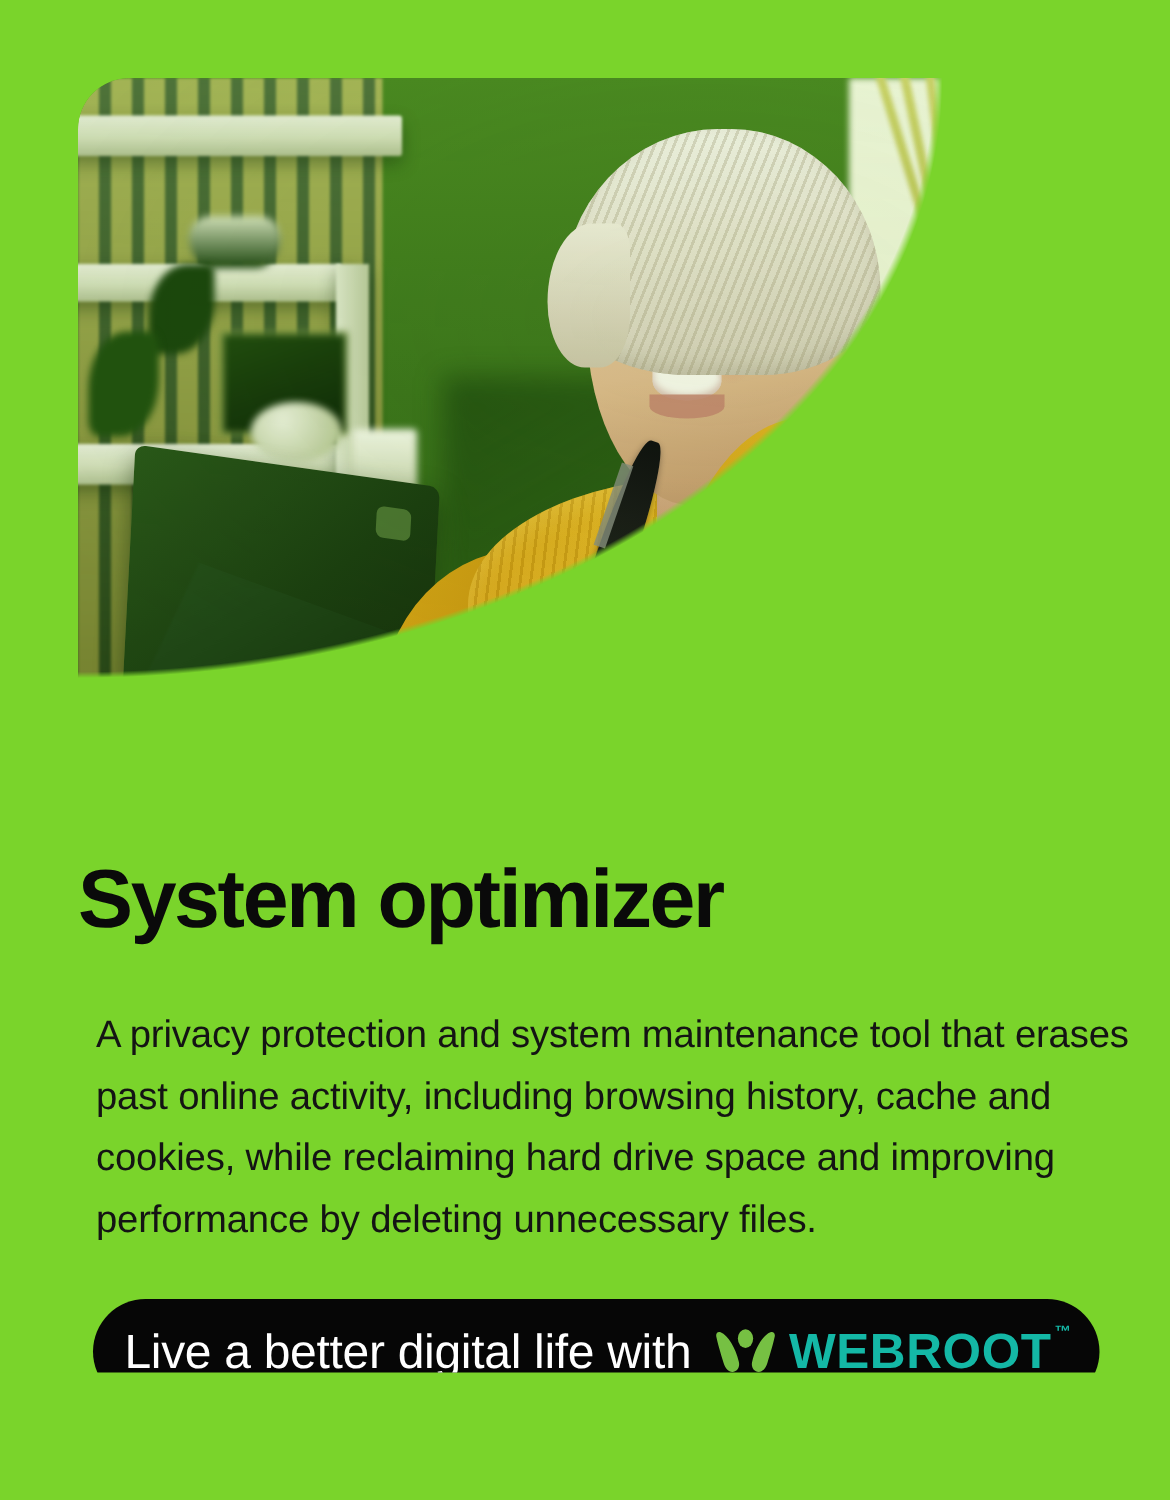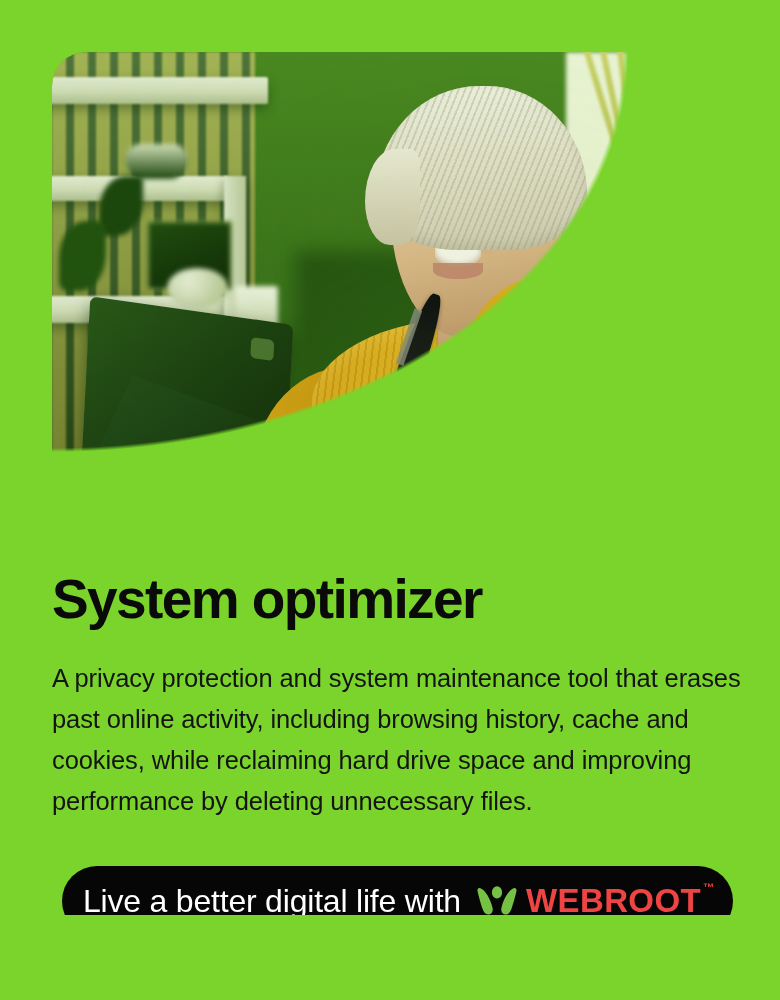--- a/index.html
+++ b/index.html
@@ -463,21 +463,21 @@
     line-height: 1;
     font-weight: 800;
     letter-spacing: -1.6px;
     color: #0a0a0a;
   }
   .body-copy {
     position: absolute;
     left: 52px;
     top: 658px;
     width: 690px;
-    margin: 0;
+    margin: 12px;
     font-size: 25.5px;
     line-height: 41px;
     font-weight: 400;
     color: #141414;
     letter-spacing: -.1px;
   }
 
   
   .cta {
     position: absolute;
@@ -500,21 +500,21 @@
     letter-spacing: -.2px;
     white-space: nowrap;
   }
   .logo {
     display: flex;
     align-items: center;
     gap: 9px;
   }
   .logo-mark { width: 40px; height: 31px; display: block; }
   .logo-word {
-    color: #ef4444;
+    color: #14b8a6;
     font-size: 33px;
     font-weight: 800;
     letter-spacing: 0.4px;
     white-space: nowrap;
     position: relative;
   }
   .tm {
     font-size: 11px;
     font-weight: 700;
     vertical-align: super;

